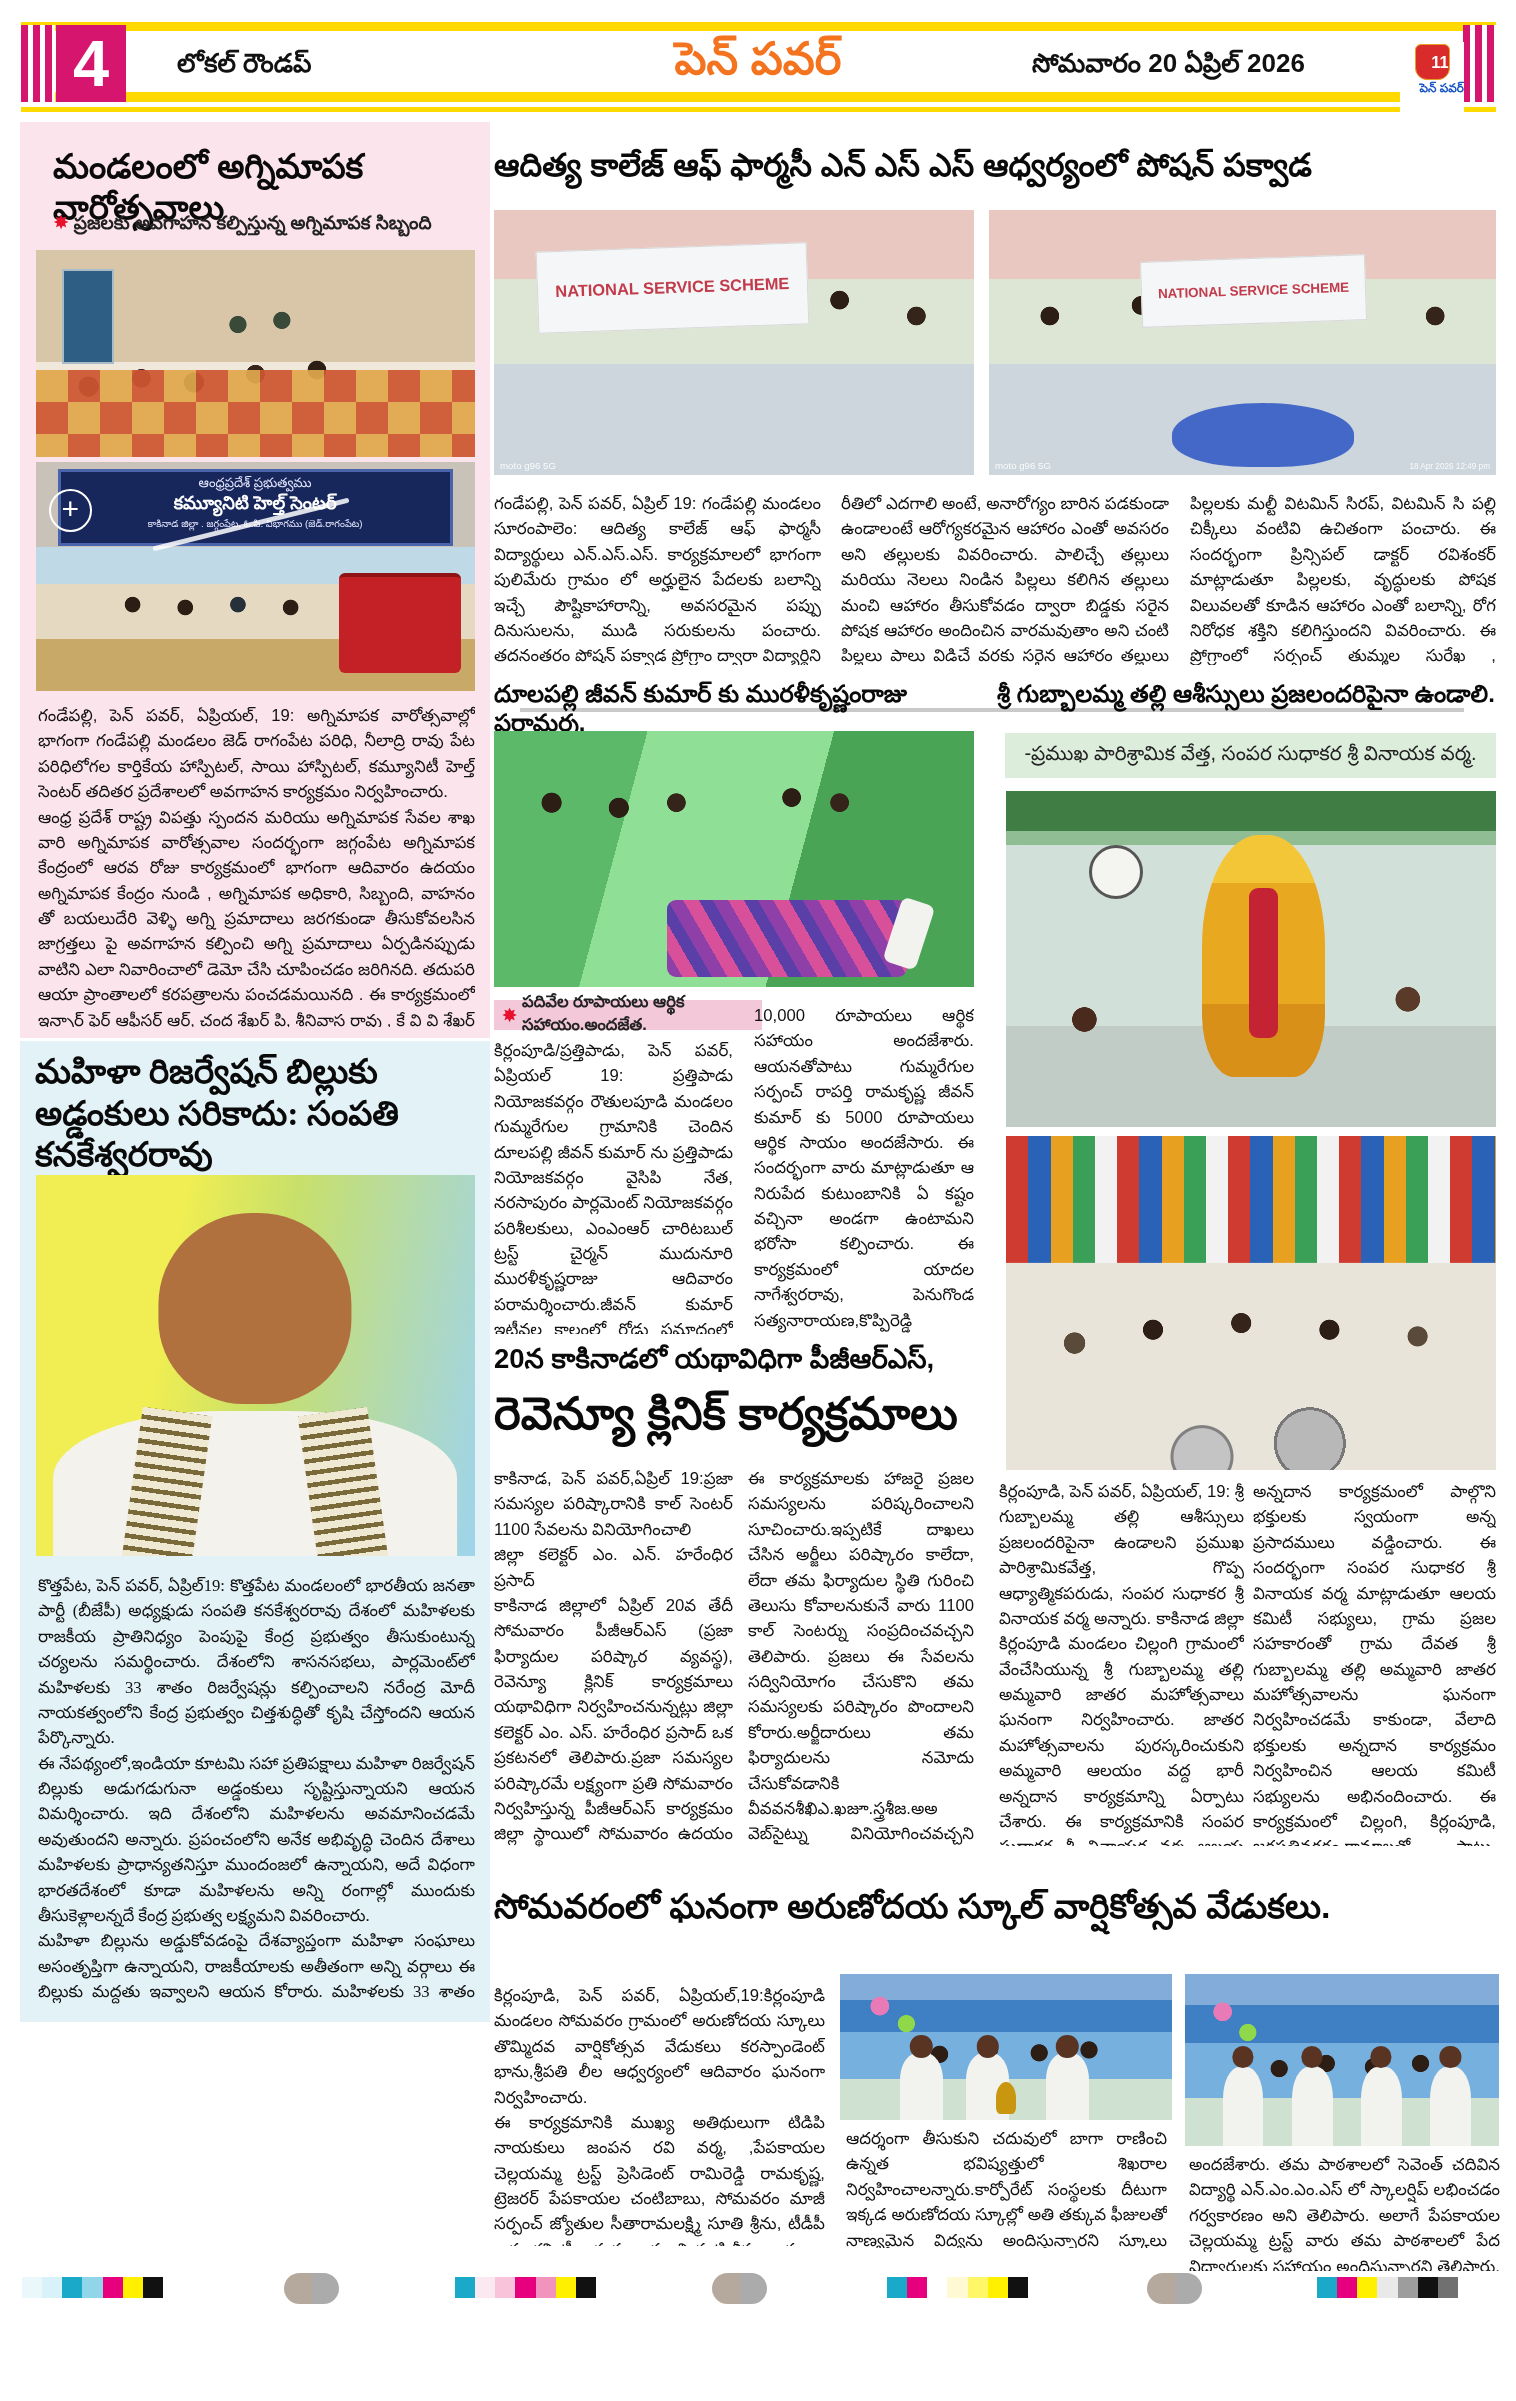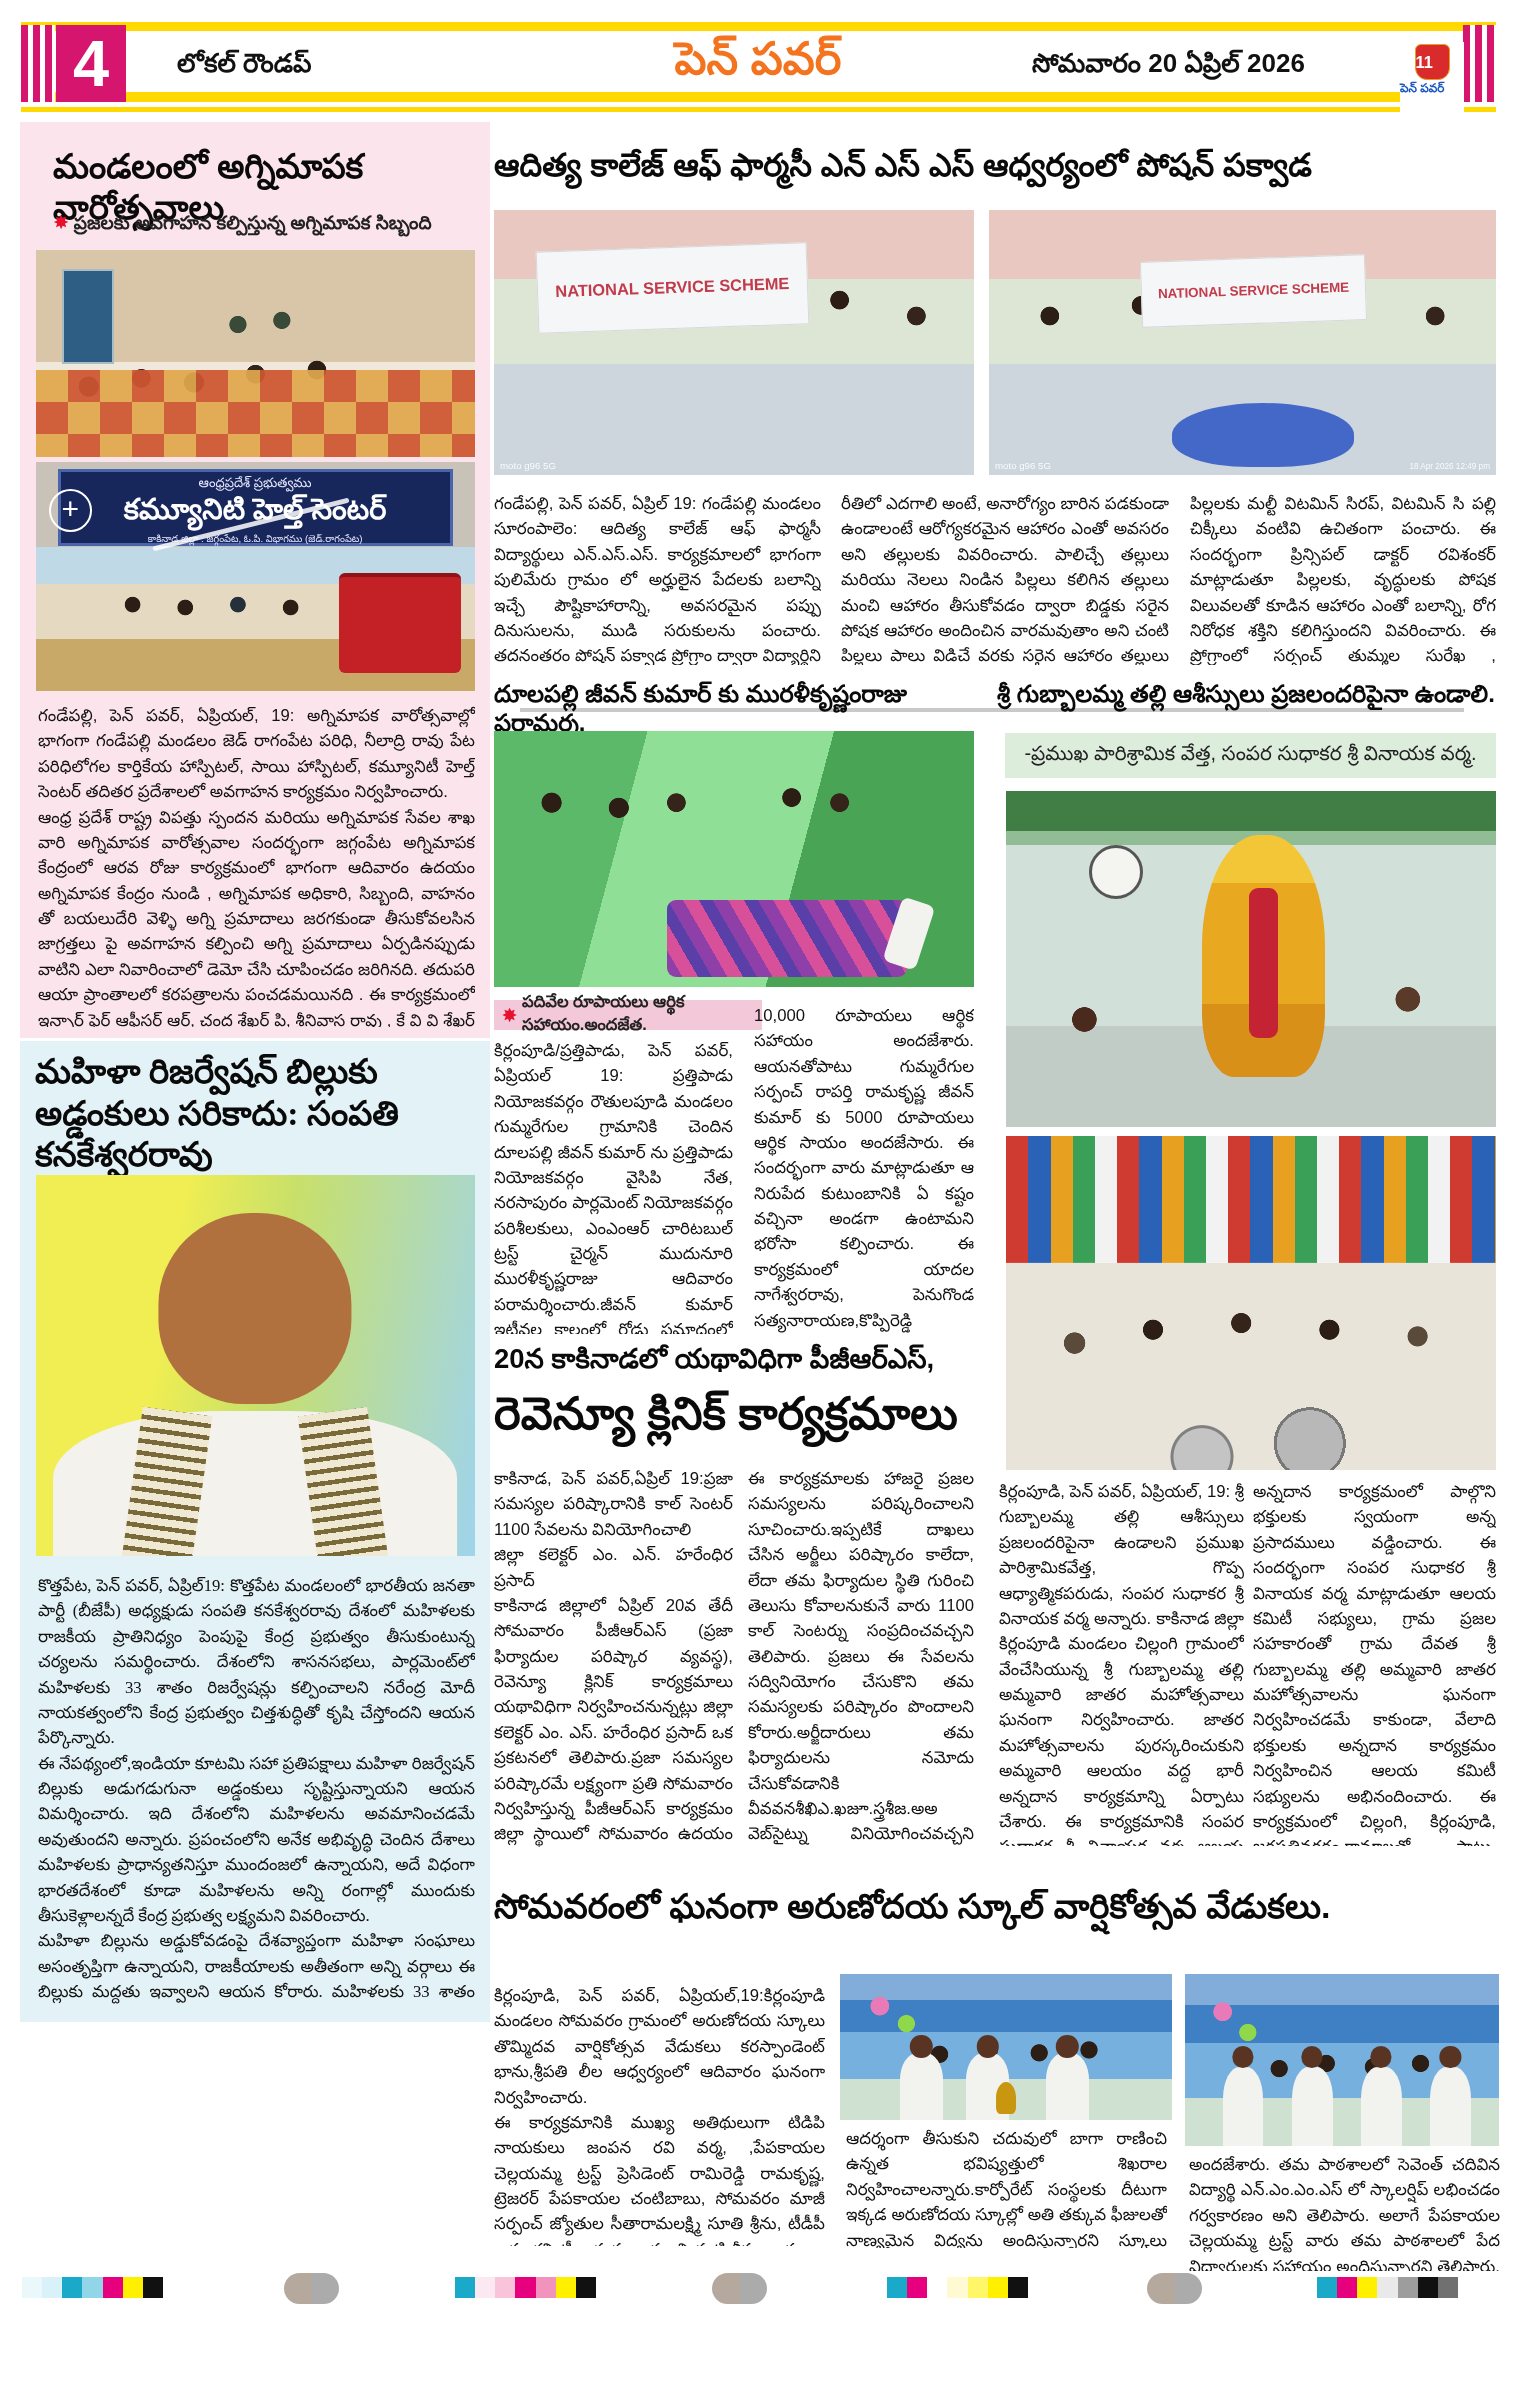--- a/index.html
+++ b/index.html
@@ -10,21 +10,21 @@
   .band{position:absolute;left:21px;width:1475px;background:#FFD900;}
   .stripes{position:absolute;top:24.5px;height:77px;width:34px;
     background:repeating-linear-gradient(90deg,#D6156E 0 6.7px,#ffffff 6.7px 12px);}
   .pagenum{position:absolute;left:56px;top:24.5px;width:70px;height:77px;background:#D6156E;
     color:#fff;font-weight:bold;font-size:65px;text-align:center;line-height:77px;}
   .mh-section{position:absolute;left:177px;top:48px;font-size:26px;font-weight:bold;color:#111;}
   .mh-title{position:absolute;left:565px;top:33px;width:386px;text-align:center;
     font-size:45px;font-weight:bold;color:#F4731F;}
   .mh-date{position:absolute;left:1032px;top:48px;font-size:26px;font-weight:bold;color:#111;}
   .mh-logo{position:absolute;left:1400px;top:42px;width:64px;height:71px;background:#fff;
-    text-align:left;z-index:3;}
+    text-align:right;z-index:3;}
   .logo-shield{margin:1.5px auto 0 auto;width:33px;height:34px;background:#D92B2B;color:#fff;
     font-weight:bold;font-size:16.4px;line-height:34px;border-radius:6px 6px 12px 12px;border:1.5px solid #e8a020;}
   .logo-name{margin-top:1.5px;color:#1a56c4;font-weight:bold;font-size:12px;}
   
   .pinkbox{position:absolute;left:20px;top:122px;width:470px;height:916px;background:#FBE4EC;}
   .bluebox{position:absolute;left:20px;top:1041px;width:470px;height:981px;background:#E3F2F7;font-family:Liberation Serif, serif;}
   .atitle{font-weight:bold;color:#0a0a0a;line-height:1.22;}
   .body{font-size:16.7px;line-height:1.52;color:#111;text-align:justify;white-space:pre-line;}
   .star{color:#E8112D;font-size:19.3px;margin-right:4.5px;}
   .kickbar{position:absolute;background:#F3C8D9;display:flex;align-items:center;
@@ -44,21 +44,21 @@
     radial-gradient(circle at 64% 58%,#2c1e14 0 9px,transparent 9.7px),
     radial-gradient(circle at 46% 36%,#3a4a38 0 8.2px,transparent 9px),
     radial-gradient(circle at 56% 34%,#3a4a38 0 8.2px,transparent 9px),
     linear-gradient(#d9c6a9 0 54%,#efe8db 54% 58%,#dccdb6 58% 100%);}
   #ph-hall::after{content:"";position:absolute;left:0;right:0;bottom:0;top:58%;
     background:repeating-conic-gradient(#cf5631 0% 25%,#e2a94e 0% 50%);background-size:64px 64px;opacity:.92;}
   .hall-door{position:absolute;left:6%;top:9%;width:11%;height:44%;background:#2e5e84;border:2.2px solid #a8bcc8;}
   .hc-sign{position:absolute;top:3%;left:5%;right:5%;height:31%;background:#17275c;border:3px solid #4a63ad;
     color:#fff;text-align:center;z-index:2;}
   .hc-l1{font-size:13px;margin-top:3px;color:#e8e8ff;}
-  .hc-l2{font-size:29px;font-weight:bold;}
+  .hc-l2{font-size:18px;font-weight:bold;}
   .hc-l3{font-size:9.7px;color:#e8e8ff;}
   .hc-cross{position:absolute;left:3%;top:12%;width:39px;height:39px;border-radius:50%;
     border:2.2px solid #fff;color:#fff;font-size:30px;line-height:36px;text-align:center;z-index:3;}
   .hc-scene{position:absolute;top:37%;left:0;right:0;bottom:0;background:
     radial-gradient(circle at 22% 40%,#2c1e14 0 7.4px,transparent 8.2px),
     radial-gradient(circle at 34% 42%,#2c1e14 0 7.4px,transparent 8.2px),
     radial-gradient(circle at 46% 40%,#25303a 0 7.4px,transparent 8.2px),
     radial-gradient(circle at 58% 42%,#2c1e14 0 7.4px,transparent 8.2px),
     linear-gradient(#bfd9e6 0 26%,#e6d9c2 26% 64%,#c8a968 64% 100%);}
   .hc-truck{position:absolute;right:3%;bottom:8%;width:28%;height:42%;background:#c42127;border-radius:6px;

